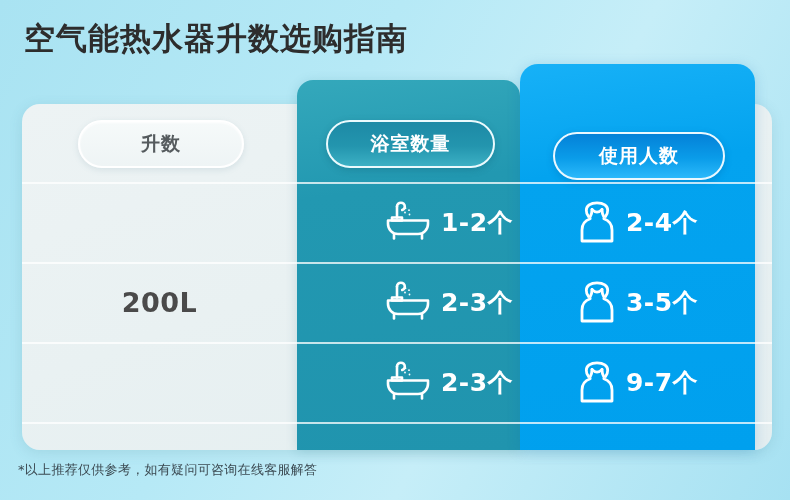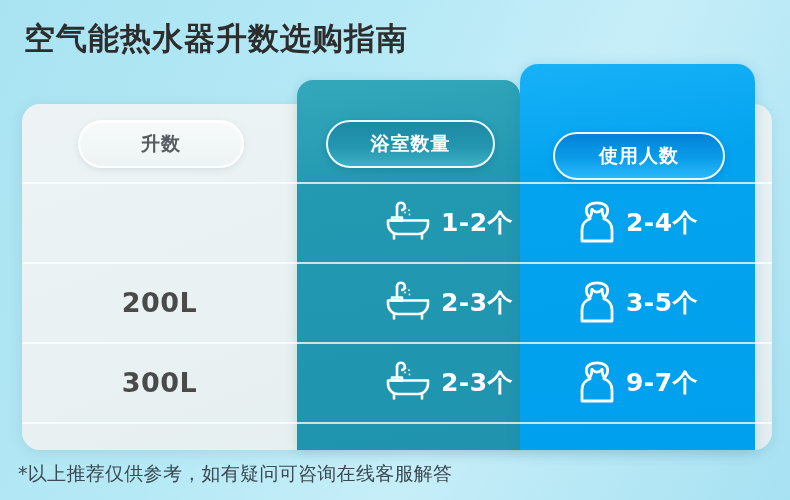--- a/index.html
+++ b/index.html
@@ -168,21 +168,21 @@
     font-family: "DejaVu Sans", "Liberation Sans", sans-serif;
   }
 
   .icon-svg { display: block; }
 
   
   .footnote {
     position: absolute;
     left: 18px;
     top: 461px;
-    font-size: 19px;
+    font-size: 13px;
     color: #3b4a52;
     letter-spacing: 0.3px;
     white-space: nowrap;
     font-family: "DejaVu Sans", "Liberation Sans", sans-serif;
   }
 </style>
 </head>
 <body>
 
 <div id="root">
@@ -259,21 +259,20 @@
           <path d="M25 8.5c0 4.2 1 6 1.8 7.2"></path>
           <path d="M13.2 17.8C8 19.6 5 23.8 5 29v11h30V29c0-5.2-3-9.4-8.2-11.2"></path>
         </svg>
       </span>
       <span class="val-text">3-5个</span>
     </div>
   </div>
 
   <div class="row" style="top:342px">
     <div class="row-sep"></div>
-    <div class="cell-liters">300L</div>
     <div class="cell-val cell-bath">
       <span>
         <svg class="icon-svg" width="48" height="42" viewBox="0 0 48 42" fill="none" stroke="#ffffff" stroke-width="2.6" stroke-linecap="round" stroke-linejoin="round">
           <path d="M13 5.5c0-2.2 1.8-3.8 3.9-3.8 2.1 0 3.9 1.6 3.9 3.8 0 1.9-1.4 3.1-2.6 3.5"></path>
           <path d="M13 5.5v11"></path>
           <circle cx="21.5" cy="7.2" r="0.9" fill="#ffffff" stroke="none"></circle>
           <circle cx="25" cy="9.2" r="0.9" fill="#ffffff" stroke="none"></circle>
           <circle cx="21" cy="11.5" r="0.9" fill="#ffffff" stroke="none"></circle>
           <circle cx="25.5" cy="13.5" r="0.9" fill="#ffffff" stroke="none"></circle>
           <path d="M4 19.5h40v3.5c0 5.5-4.5 10-10 10H14c-5.5 0-10-4.5-10-10v-3.5z"></path>

